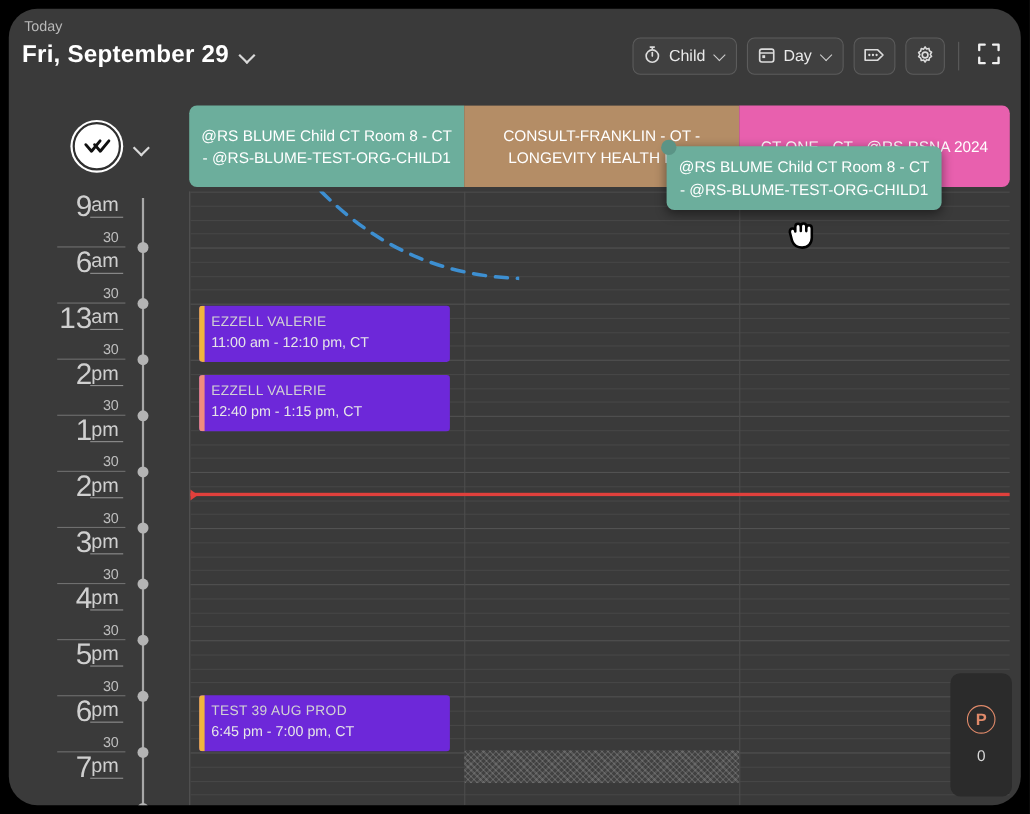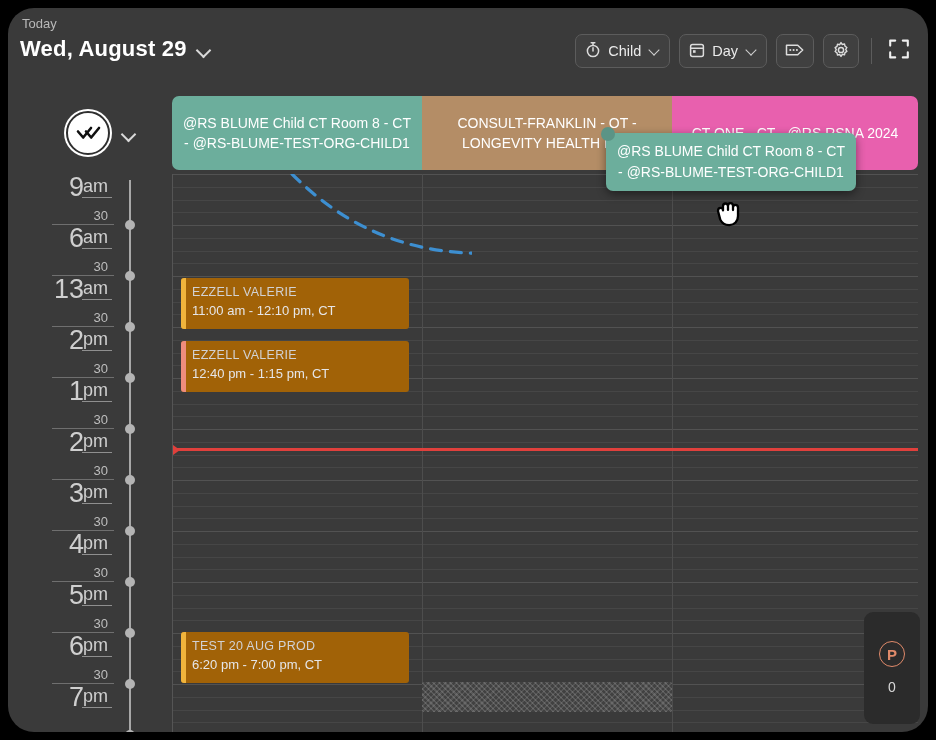--- a/index.html
+++ b/index.html
@@ -126,21 +126,21 @@
     position: absolute; left: 164px; top: 0; right: 10px; bottom: 0;
     border-left: 1px solid #555;
     overflow: hidden;
   }
   .rowline { position: absolute; left: 0; right: 0; height: 1px; background: #464646; }
   .rowline.hour { background: #525252; }
   .colline { position: absolute; top: 0; bottom: 0; width: 1px; background: #4d4d4d; }
 
   .event {
     position: absolute; border-radius: 3px;
-    background: #a16207; overflow: hidden; cursor: pointer;
+    background: #6d28d9; overflow: hidden; cursor: pointer;
     padding: 7px 8px 0 11px;
   }
   .event .bar { position: absolute; left: 0; top: 0; bottom: 0; width: 5px; }
   .event .ttl {
     font-size: 12.5px; color: #d2d2d4; letter-spacing: .3px; margin-bottom: 4px;
   }
   .event .tm { font-size: 13px; color: #e6e6e8; }
 
   .hatch {
     position: absolute; border-radius: 2px;
@@ -195,21 +195,21 @@
 </style>
 </head>
 <body>
 
 <div id="app">
 
   <div class="hdr">
     <div class="hdr-today">Today</div>
 
     <div class="hdr-date-row">
-      <span class="hdr-date">Wed, August 29</span>
+      <span class="hdr-date">Fri, September 29</span>
       <span class="chev"></span>
     </div>
 
     <div class="toolbar">
 
       <div class="tb-btn">
         <span>
           <svg width="16" height="17" viewBox="0 0 16 17" fill="none">
             <circle cx="8" cy="10" r="5.6" stroke="#dcdcdc" stroke-width="1.5"></circle>
             <path d="M8 10V6.8" stroke="#dcdcdc" stroke-width="1.5" stroke-linecap="round"></path>
@@ -429,22 +429,22 @@
           <div class="ttl">EZZELL VALERIE</div>
           <div class="tm">11:00 am - 12:10 pm, CT</div>
         </div>
         <div class="event" style="left: 8px; top: 167px; width: 228px; height: 51px;">
           <span class="bar" style="background:#ef8d7d"></span>
           <div class="ttl">EZZELL VALERIE</div>
           <div class="tm">12:40 pm - 1:15 pm, CT</div>
         </div>
         <div class="event" style="left: 8px; top: 458px; width: 228px; height: 51px;">
           <span class="bar" style="background:#f0b43c"></span>
-          <div class="ttl">TEST 20 AUG PROD</div>
-          <div class="tm">6:20 pm - 7:00 pm, CT</div>
+          <div class="ttl">TEST 39 AUG PROD</div>
+          <div class="tm">6:45 pm - 7:00 pm, CT</div>
         </div>
         <div class="nowline" style="top: 274px; background: rgb(224, 64, 60);"></div>
         <div class="nowarrow" style="top: 270.5px; left: 0px; border-left-color: rgb(224, 64, 60);"></div>
       </div>
 
     <svg class="dragpath">
       <path id="dragcurve" d="M 120 0 C 215 95, 330 96, 470 48" fill="none" stroke="#3d8fd1" stroke-width="3.2" stroke-dasharray="11 9" stroke-linecap="round"></path>
     </svg>
   </div>
 

